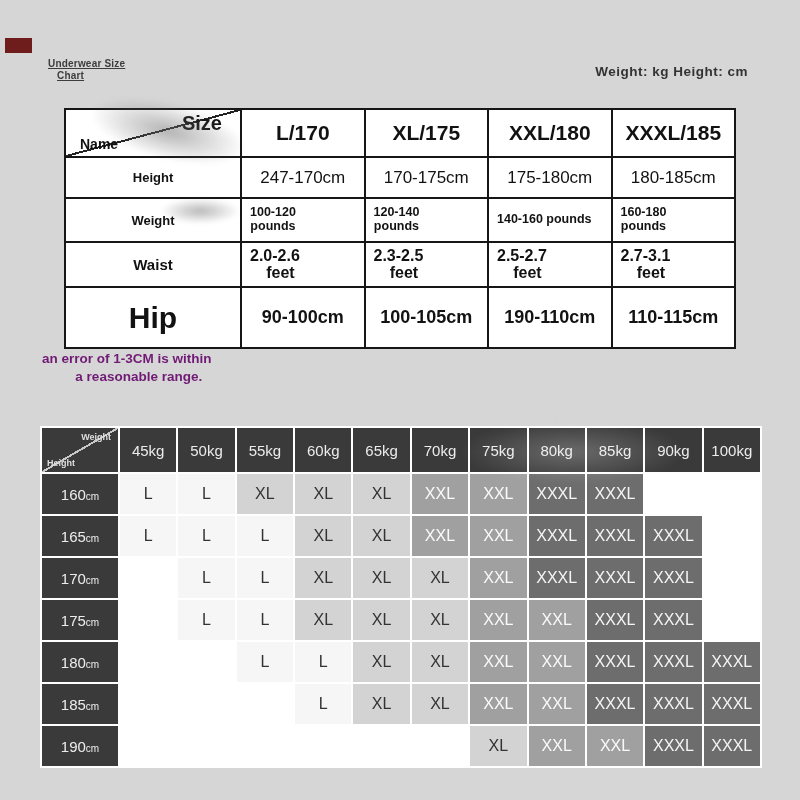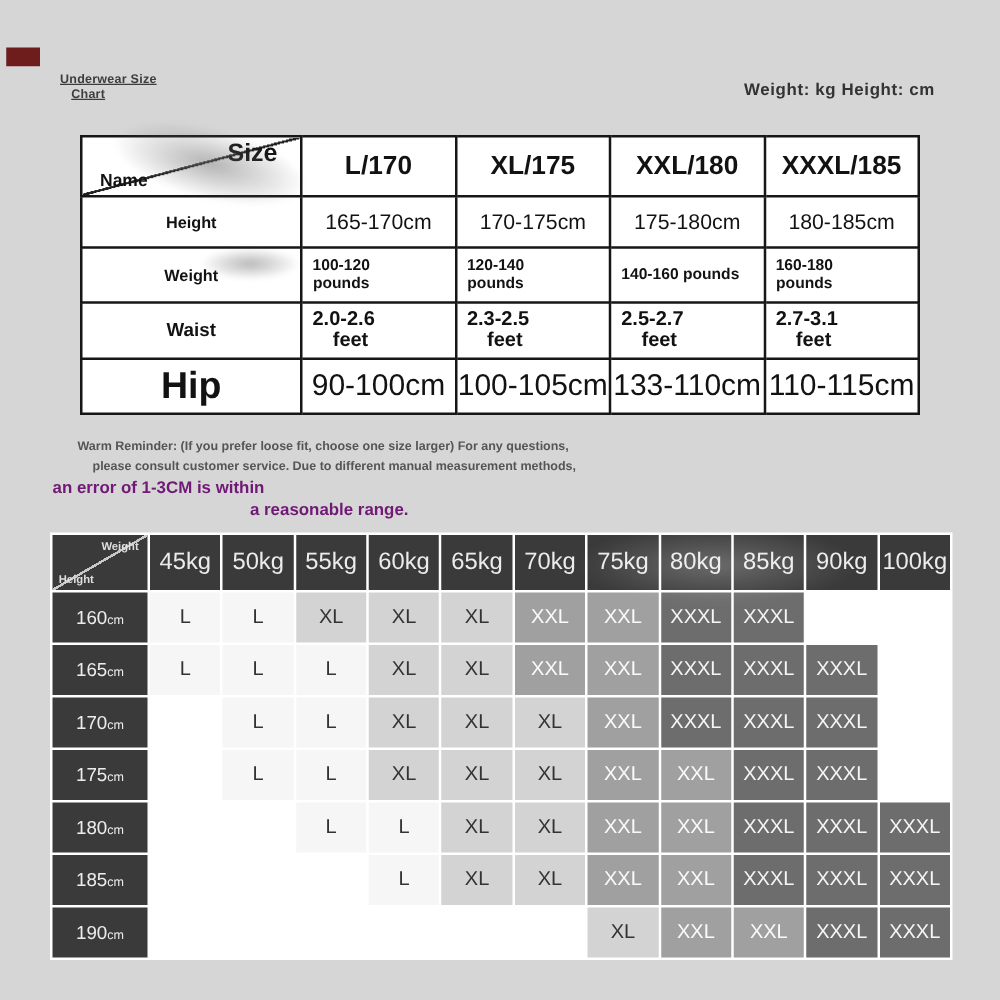--- a/index.html
+++ b/index.html
@@ -17,40 +17,40 @@
   .size-table td{border:2px solid #161616;text-align:center;vertical-align:middle;color:#121212;overflow:hidden;}
   .tr-head{height:48px;}
   .st-corner{position:relative;background-image:linear-gradient(to bottom right,rgba(0,0,0,0) calc(50% - 1px),#222 calc(50% - 1px),#222 calc(50% + 1px),rgba(0,0,0,0) calc(50% + 1px));}
   .corner-top{position:absolute;top:2px;right:18px;font-size:20px;font-weight:bold;}
   .corner-bottom{position:absolute;bottom:4px;left:14px;font-size:14px;font-weight:bold;}
   .st-head{font-size:21px;font-weight:bold;}
   .st-lbl{font-weight:bold;}
   .tr-height{height:41px;} .tr-height .st-lbl{font-size:13px;} .tr-height .st-val{font-size:17px;}
   .tr-weight{height:44px;} .tr-weight .st-lbl{font-size:13px;} .tr-weight .st-val{font-size:12.5px;font-weight:bold;line-height:1.1;text-align:left;padding-left:8px;}
   .tr-waist{height:45px;}  .tr-waist .st-lbl{font-size:15px;}  .tr-waist .st-val{font-size:16px;font-weight:bold;line-height:1.05;text-align:left;padding-left:8px;}
-  .tr-hip{height:44px;}    .tr-hip .st-lbl{font-size:30px;}    .tr-hip .st-val{font-size:24px;}
+  .tr-hip{height:61px;}    .tr-hip .st-lbl{font-size:30px;}    .tr-hip .st-val{font-size:18px;font-weight:bold;}
   .stack{display:inline-block;text-align:center;}
   .tr-waist .stack div:nth-child(2){padding-left:11px;}
 
   
   .reminder{position:absolute;left:42px;top:350px;color:#555;}
   .rem-small{font-size:10px;font-weight:bold;padding-left:20px;line-height:1.55;}
   .rem-small div:nth-child(2){padding-left:12px;}
   .rem-big{margin-top:0;font-size:13.5px;font-weight:bold;color:#701a75;line-height:1.35;}
   .rem-big .indent{padding-left:24px;text-align:center;}
 
   
   .weight-grid{position:absolute;left:40px;top:426px;width:722px;border-collapse:separate;border-spacing:2px;background:#fff;table-layout:fixed;}
   .weight-grid td{text-align:center;vertical-align:middle;overflow:hidden;}
   .tr-ghead{height:44px;}
   .tr-grow{height:40px;}
   .g-corner{position:relative;background-color:var(--header-bg,#3a3a3a);background-image:linear-gradient(to bottom right,rgba(0,0,0,0) calc(50% - 1px),#c9c9c9 calc(50% - 1px),#c9c9c9 calc(50% + 1px),rgba(0,0,0,0) calc(50% + 1px));}
   .gc-top{position:absolute;top:4px;right:7px;font-size:9px;font-weight:bold;color:#dedede;}
   .gc-bottom{position:absolute;bottom:4px;left:5px;font-size:9px;font-weight:bold;color:#dedede;}
-  .g-head{background:var(--header-bg,#3a3a3a);color:#ececec;font-size:19px;font-weight:400;}
+  .g-head{background:var(--header-bg,#3a3a3a);color:#ececec;font-size:15px;font-weight:400;}
   .g-rowhead{background:var(--header-bg,#3a3a3a);color:#ececec;font-size:15px;}
   .g-rowhead .unit{font-size:10px;}
   .g-cell{font-size:16px;}
 
   
   .smudge{position:absolute;pointer-events:none;}
   .smudge-a{left:88px;top:102px;width:160px;height:58px;background:radial-gradient(ellipse at center,rgba(105,105,105,.5),rgba(105,105,105,0) 70%);transform:rotate(14deg);filter:blur(2px);}
   .smudge-b{left:160px;top:198px;width:80px;height:26px;background:radial-gradient(ellipse at center,rgba(100,100,100,.45),rgba(100,100,100,0) 70%);filter:blur(2px);}
   .smudge-c{left:458px;top:420px;width:230px;height:64px;background:radial-gradient(ellipse at center,rgba(255,255,255,.25),rgba(255,255,255,0) 70%);filter:blur(3px);}
 </style>
@@ -74,21 +74,21 @@
             <span class="corner-top">Size</span>
             <span class="corner-bottom">Name</span>
           </td>
           <td class="st-head">L/170</td>
           <td class="st-head">XL/175</td>
           <td class="st-head">XXL/180</td>
           <td class="st-head">XXXL/185</td>
         </tr>
         <tr class="tr-height">
           <td class="st-lbl">Height</td>
-          <td class="st-val">165-170cm</td>
+          <td class="st-val">247-170cm</td>
           <td class="st-val">170-175cm</td>
           <td class="st-val">175-180cm</td>
           <td class="st-val">180-185cm</td>
         </tr>
         <tr class="tr-weight">
           <td class="st-lbl">Weight</td>
           <td class="st-val"><span class="stack"><div>100-120</div><div>pounds</div></span></td>
           <td class="st-val"><span class="stack"><div>120-140</div><div>pounds</div></span></td>
           <td class="st-val">140-160 pounds</td>
           <td class="st-val"><span class="stack"><div>160-180</div><div>pounds</div></span></td>
@@ -97,34 +97,30 @@
           <td class="st-lbl">Waist</td>
           <td class="st-val"><span class="stack"><div>2.0-2.6</div><div>feet</div></span></td>
           <td class="st-val"><span class="stack"><div>2.3-2.5</div><div>feet</div></span></td>
           <td class="st-val"><span class="stack"><div>2.5-2.7</div><div>feet</div></span></td>
           <td class="st-val"><span class="stack"><div>2.7-3.1</div><div>feet</div></span></td>
         </tr>
         <tr class="tr-hip">
           <td class="st-lbl">Hip</td>
           <td class="st-val">90-100cm</td>
           <td class="st-val">100-105cm</td>
-          <td class="st-val">133-110cm</td>
+          <td class="st-val">190-110cm</td>
           <td class="st-val">110-115cm</td>
         </tr>
       </tbody>
     </table>
 
   <div class="smudge smudge-a"></div>
   <div class="smudge smudge-b"></div>
 
   <div class="reminder">
-    <div class="rem-small">
-      <div>Warm Reminder: (If you prefer loose fit, choose one size larger) For any questions,</div>
-      <div>please consult customer service. Due to different manual measurement methods,</div>
-    </div>
     <div class="rem-big">
       <div>an error of 1-3CM is within</div>
       <div class="indent">a reasonable range.</div>
     </div>
   </div>
 
   <table id="weight-grid" class="weight-grid">
       <tbody>
         <tr class="tr-ghead">
           <td class="g-corner" style="width: 76px;">

